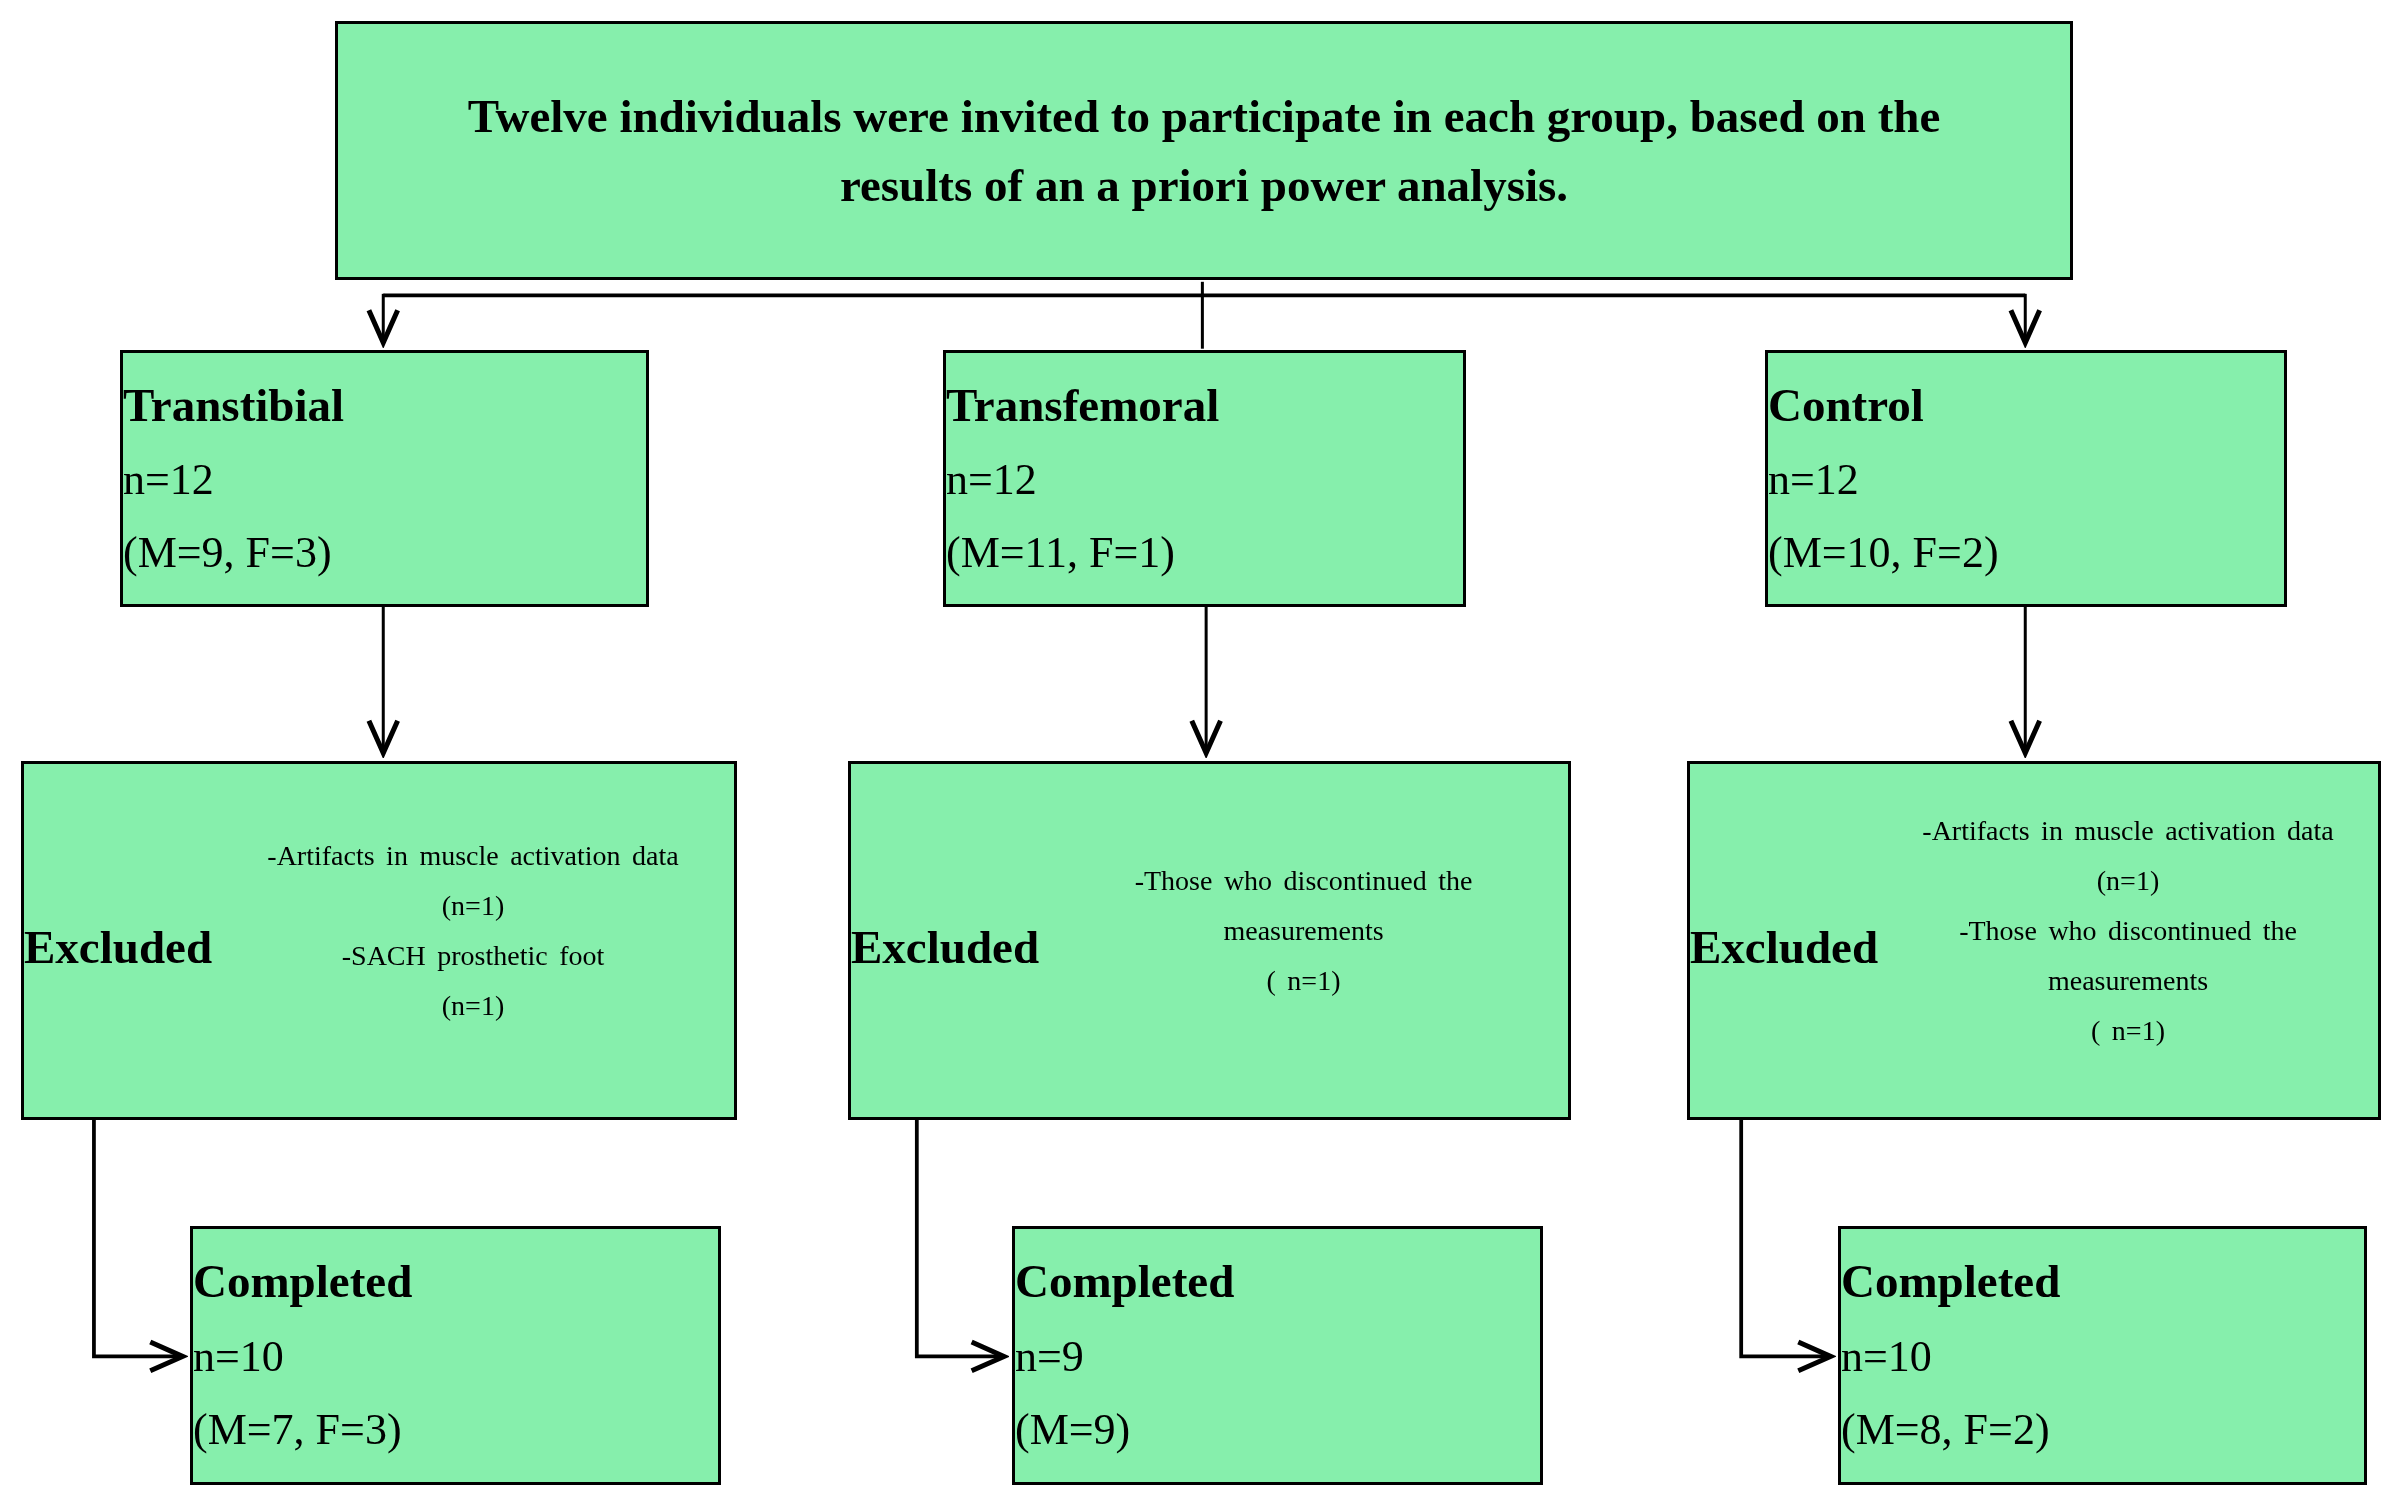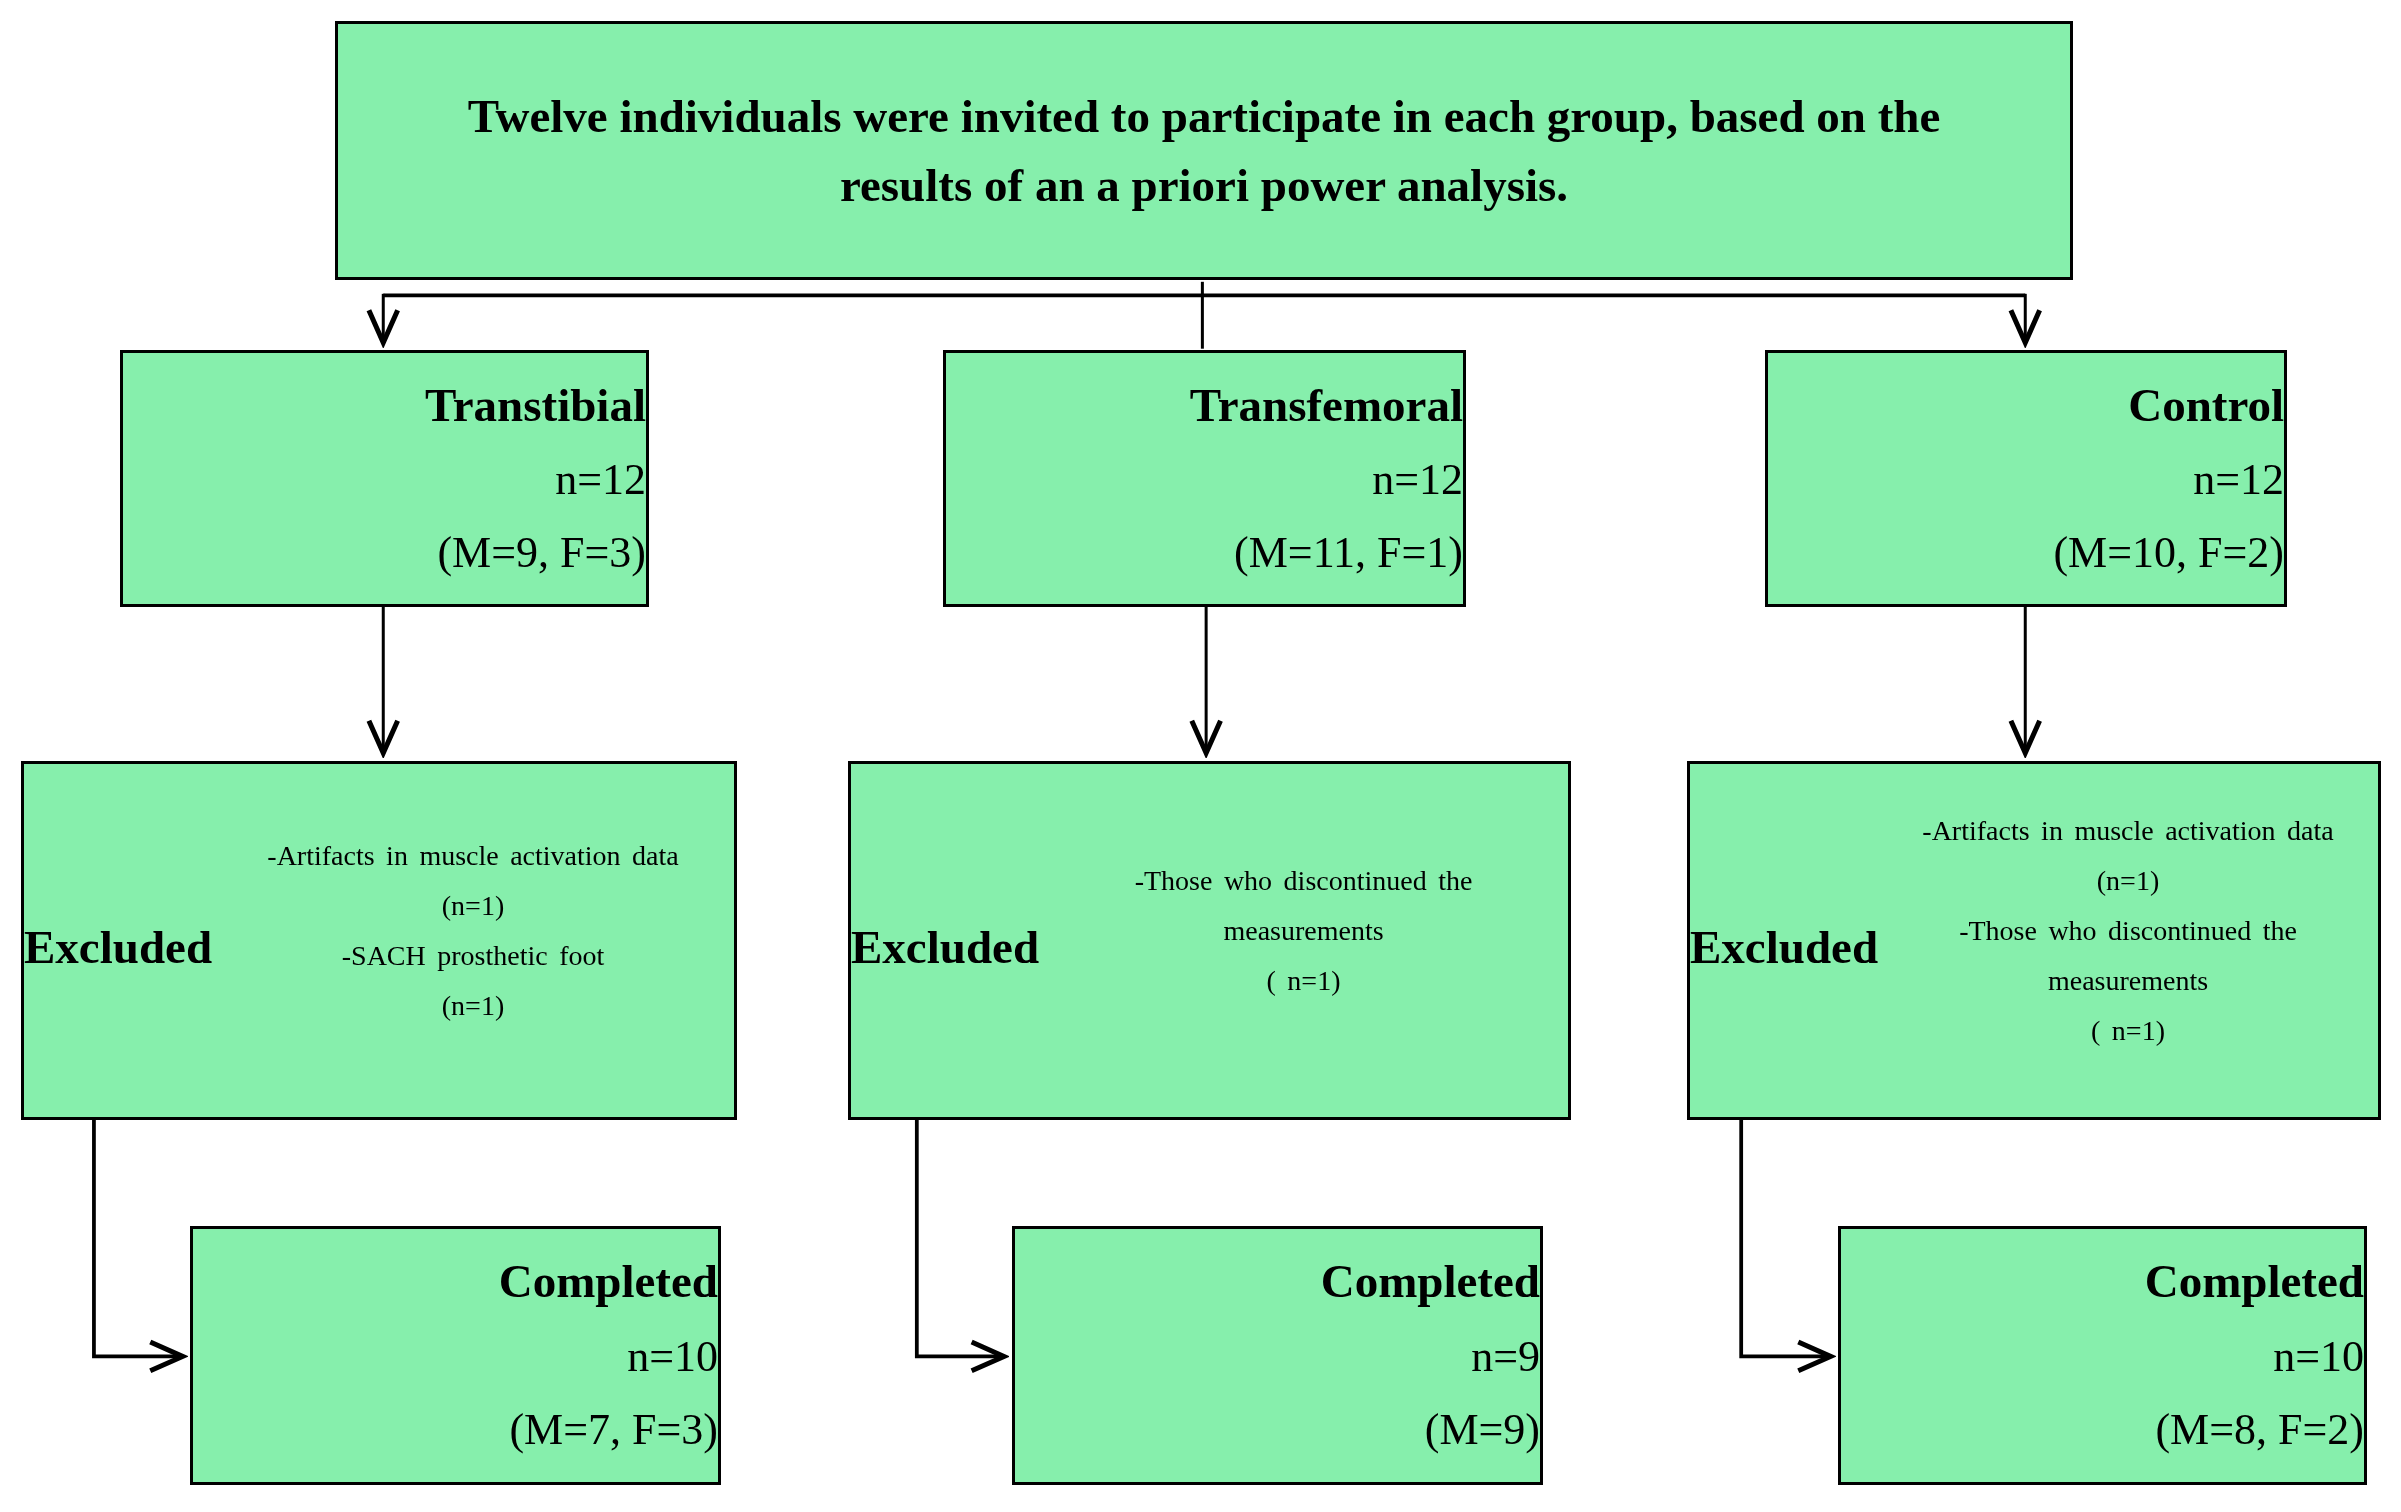--- a/index.html
+++ b/index.html
@@ -30,21 +30,21 @@
     display: flex; flex-direction: column; justify-content: center; align-items: center;
   }
   .top-line {
     font-weight: bold;
     font-size: 47px;
     line-height: 69px;
     white-space: nowrap;
   }
   
   .stack3 {
-    display: flex; flex-direction: column; justify-content: space-evenly; align-items: flex-end;
+    display: flex; flex-direction: column; justify-content: space-evenly; align-items: flex-start;
     padding: 2px 0;
   }
   .h-title { font-weight: bold; font-size: 47px; line-height: 1.1; }
   .value   { font-size: 44px; line-height: 1.1; }
   
   .group-1 { left: 120px;  top: 350px; width: 529px; height: 257px; }
   .group-2 { left: 943px; top: 350px; width: 523px; height: 257px; }
   .group-3 { left: 1765px; top: 350px; width: 522px; height: 257px; }
   
   .excluded {

